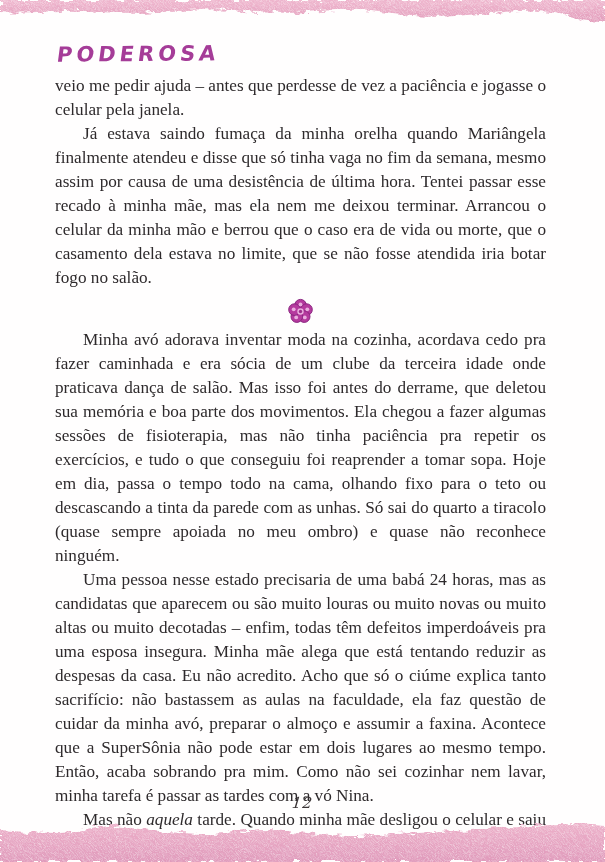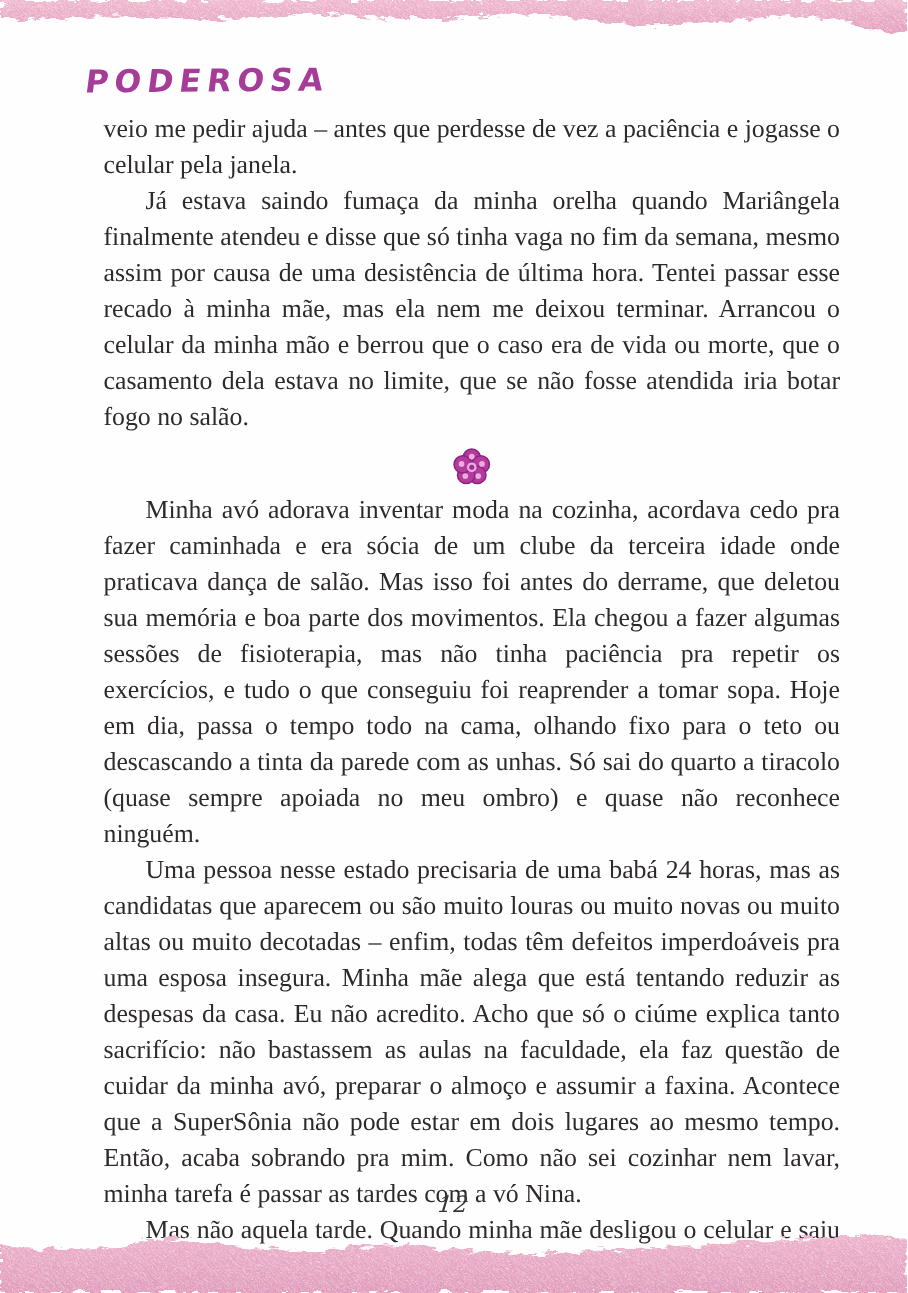--- a/index.html
+++ b/index.html
@@ -21,35 +21,35 @@
     display:inline-block;
     font-family:"DejaVu Sans",sans-serif;
     font-weight:700;
     font-size:21px;
     letter-spacing:4px;
     color:#a53c98;
     transform:skewX(-8deg) rotate(-0.5deg);
   }
   .body-text{
     position:absolute;
-    top:74px;left:69px;width:491px;
+    top:74px;left:55px;width:491px;
     font-size:17.2px;
     line-height:24px;
     text-align:justify;
   }
   .body-text p{margin:0;text-indent:28px;}
   .body-text p.no-indent{text-indent:0;}
   .ornament{
     text-align:center;
     height:28px;
     margin:6px 0 4px 0;
     line-height:28px;
   }
   .ornament svg{vertical-align:middle;}
-  .i{}
+  .i{font-style:italic;}
   .page-number{
     position:absolute;
     bottom:50px;left:0;width:100%;
     text-align:center;
     font-family:"DejaVu Serif",serif;
     font-style:italic;
     font-size:15px;
     color:#3a3436;
     letter-spacing:1px;
     transform:skewX(-6deg);

